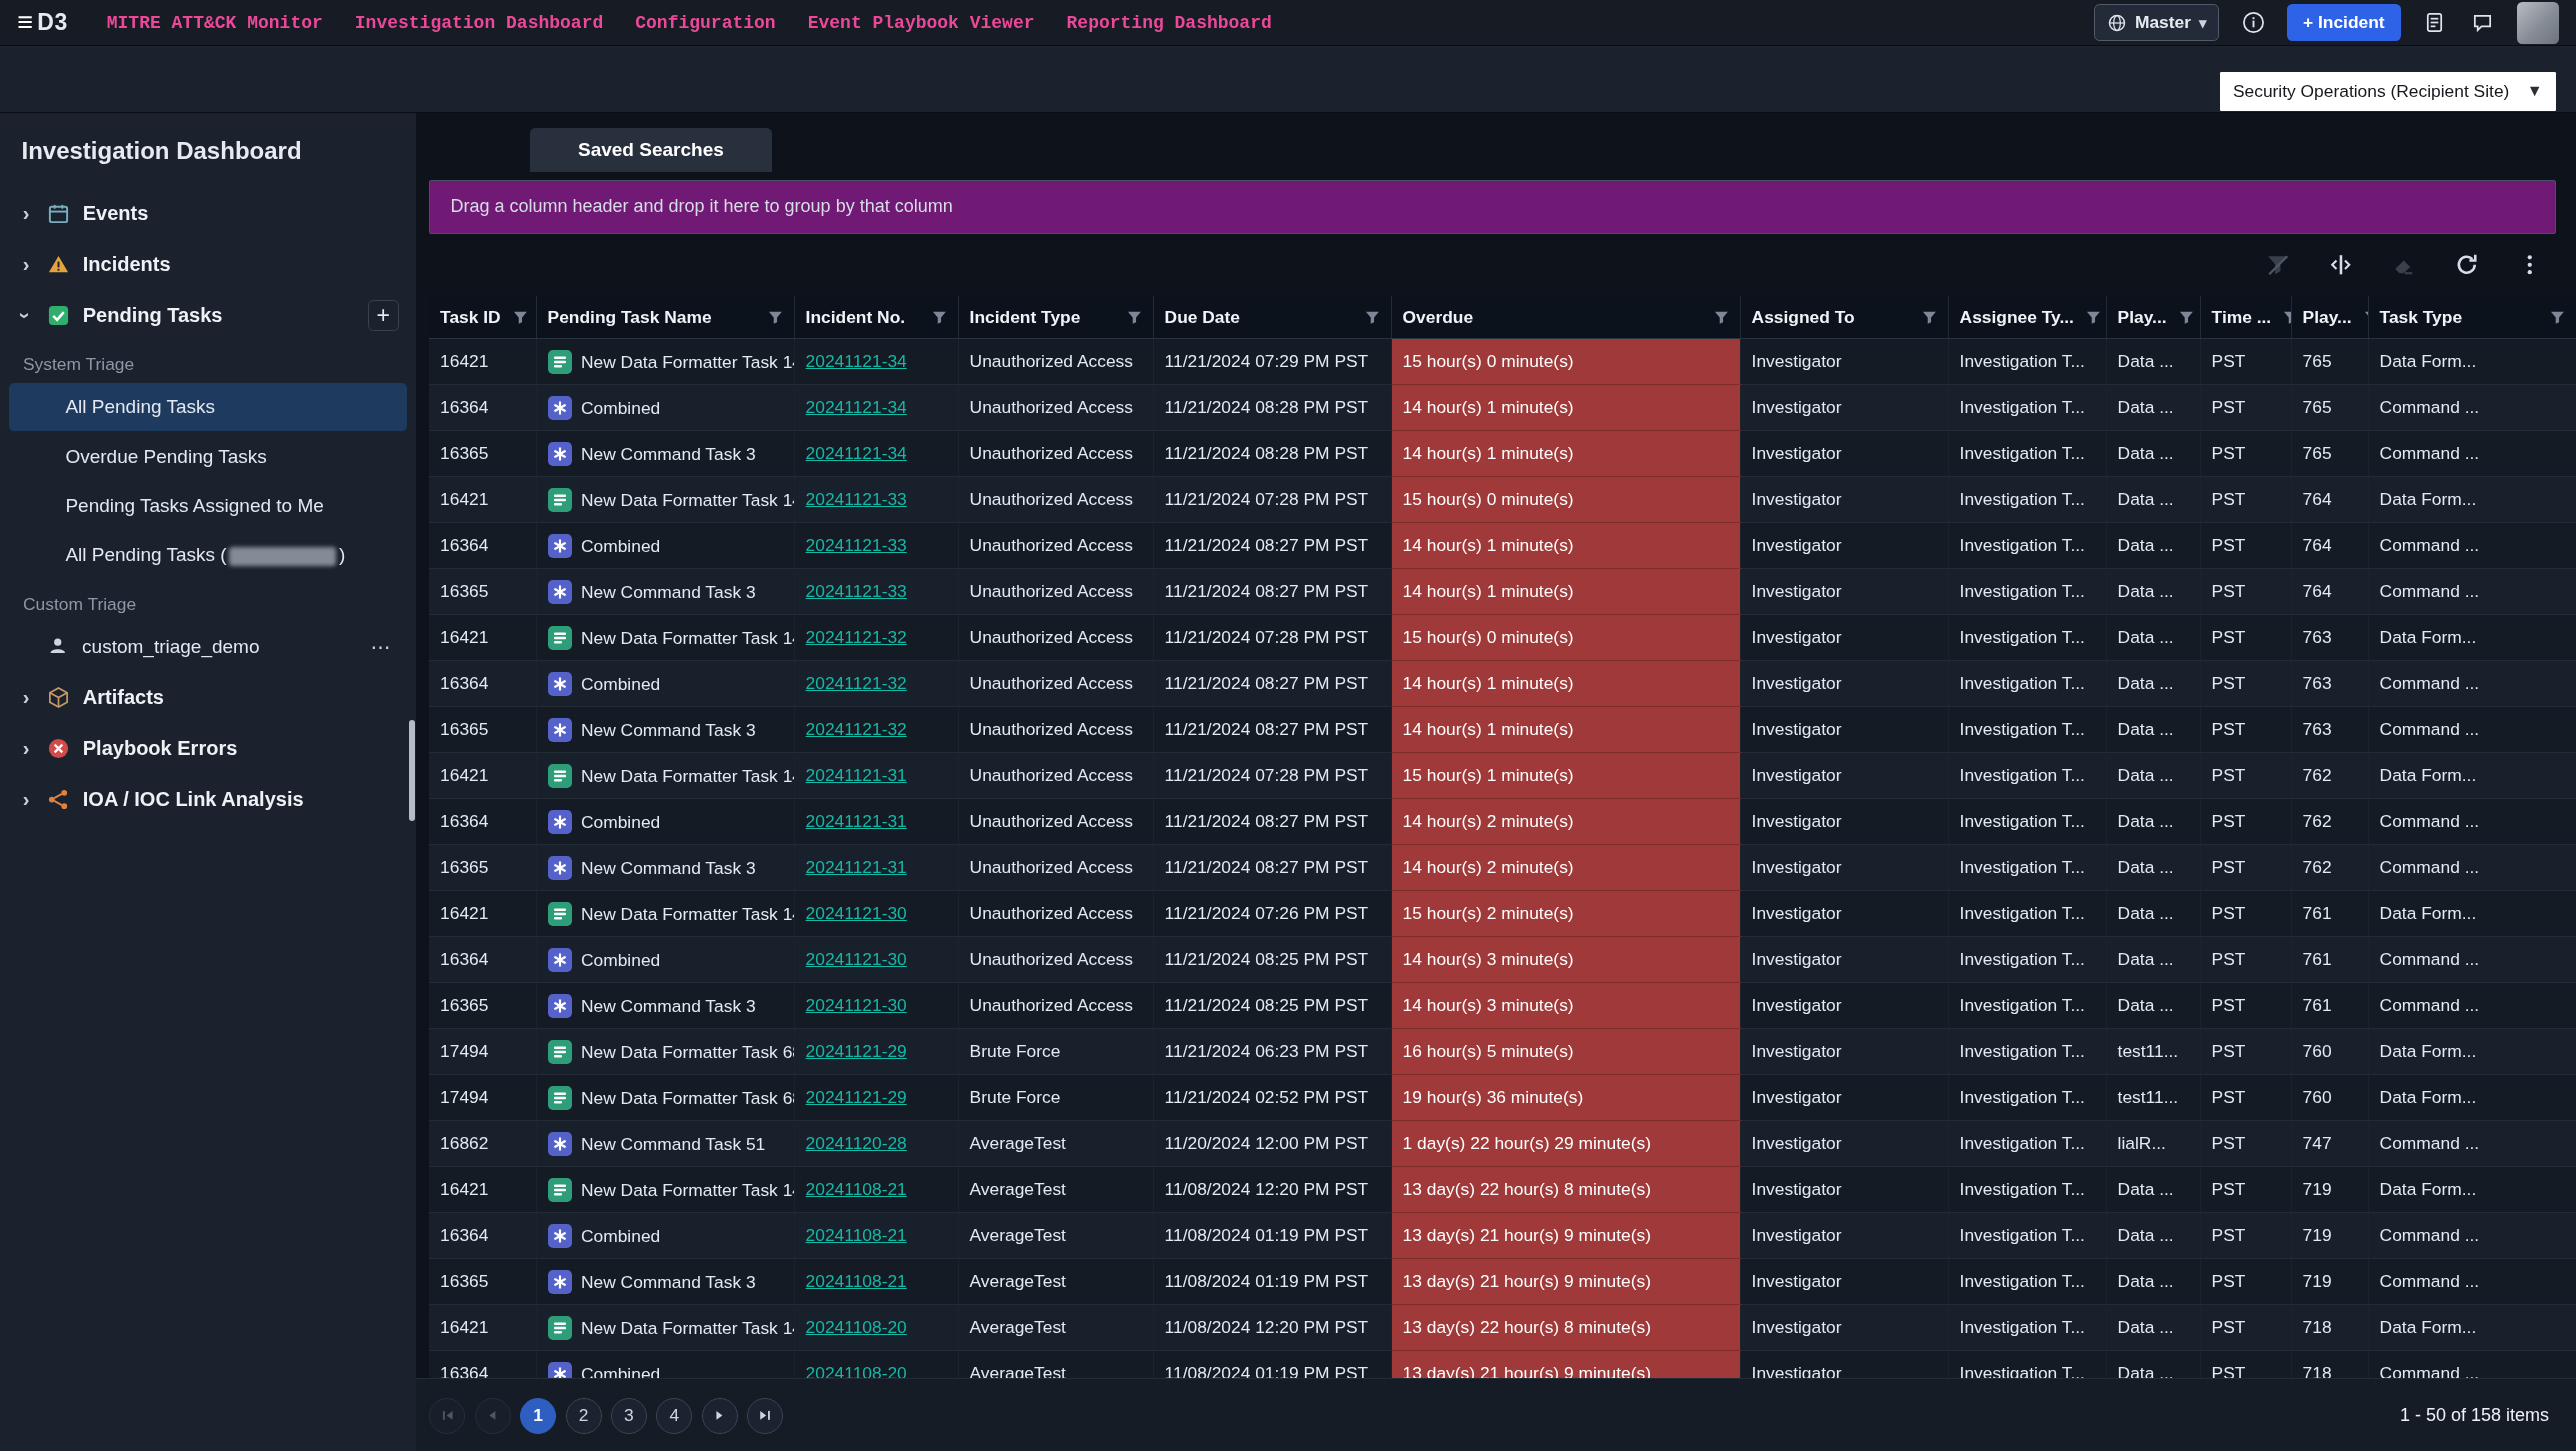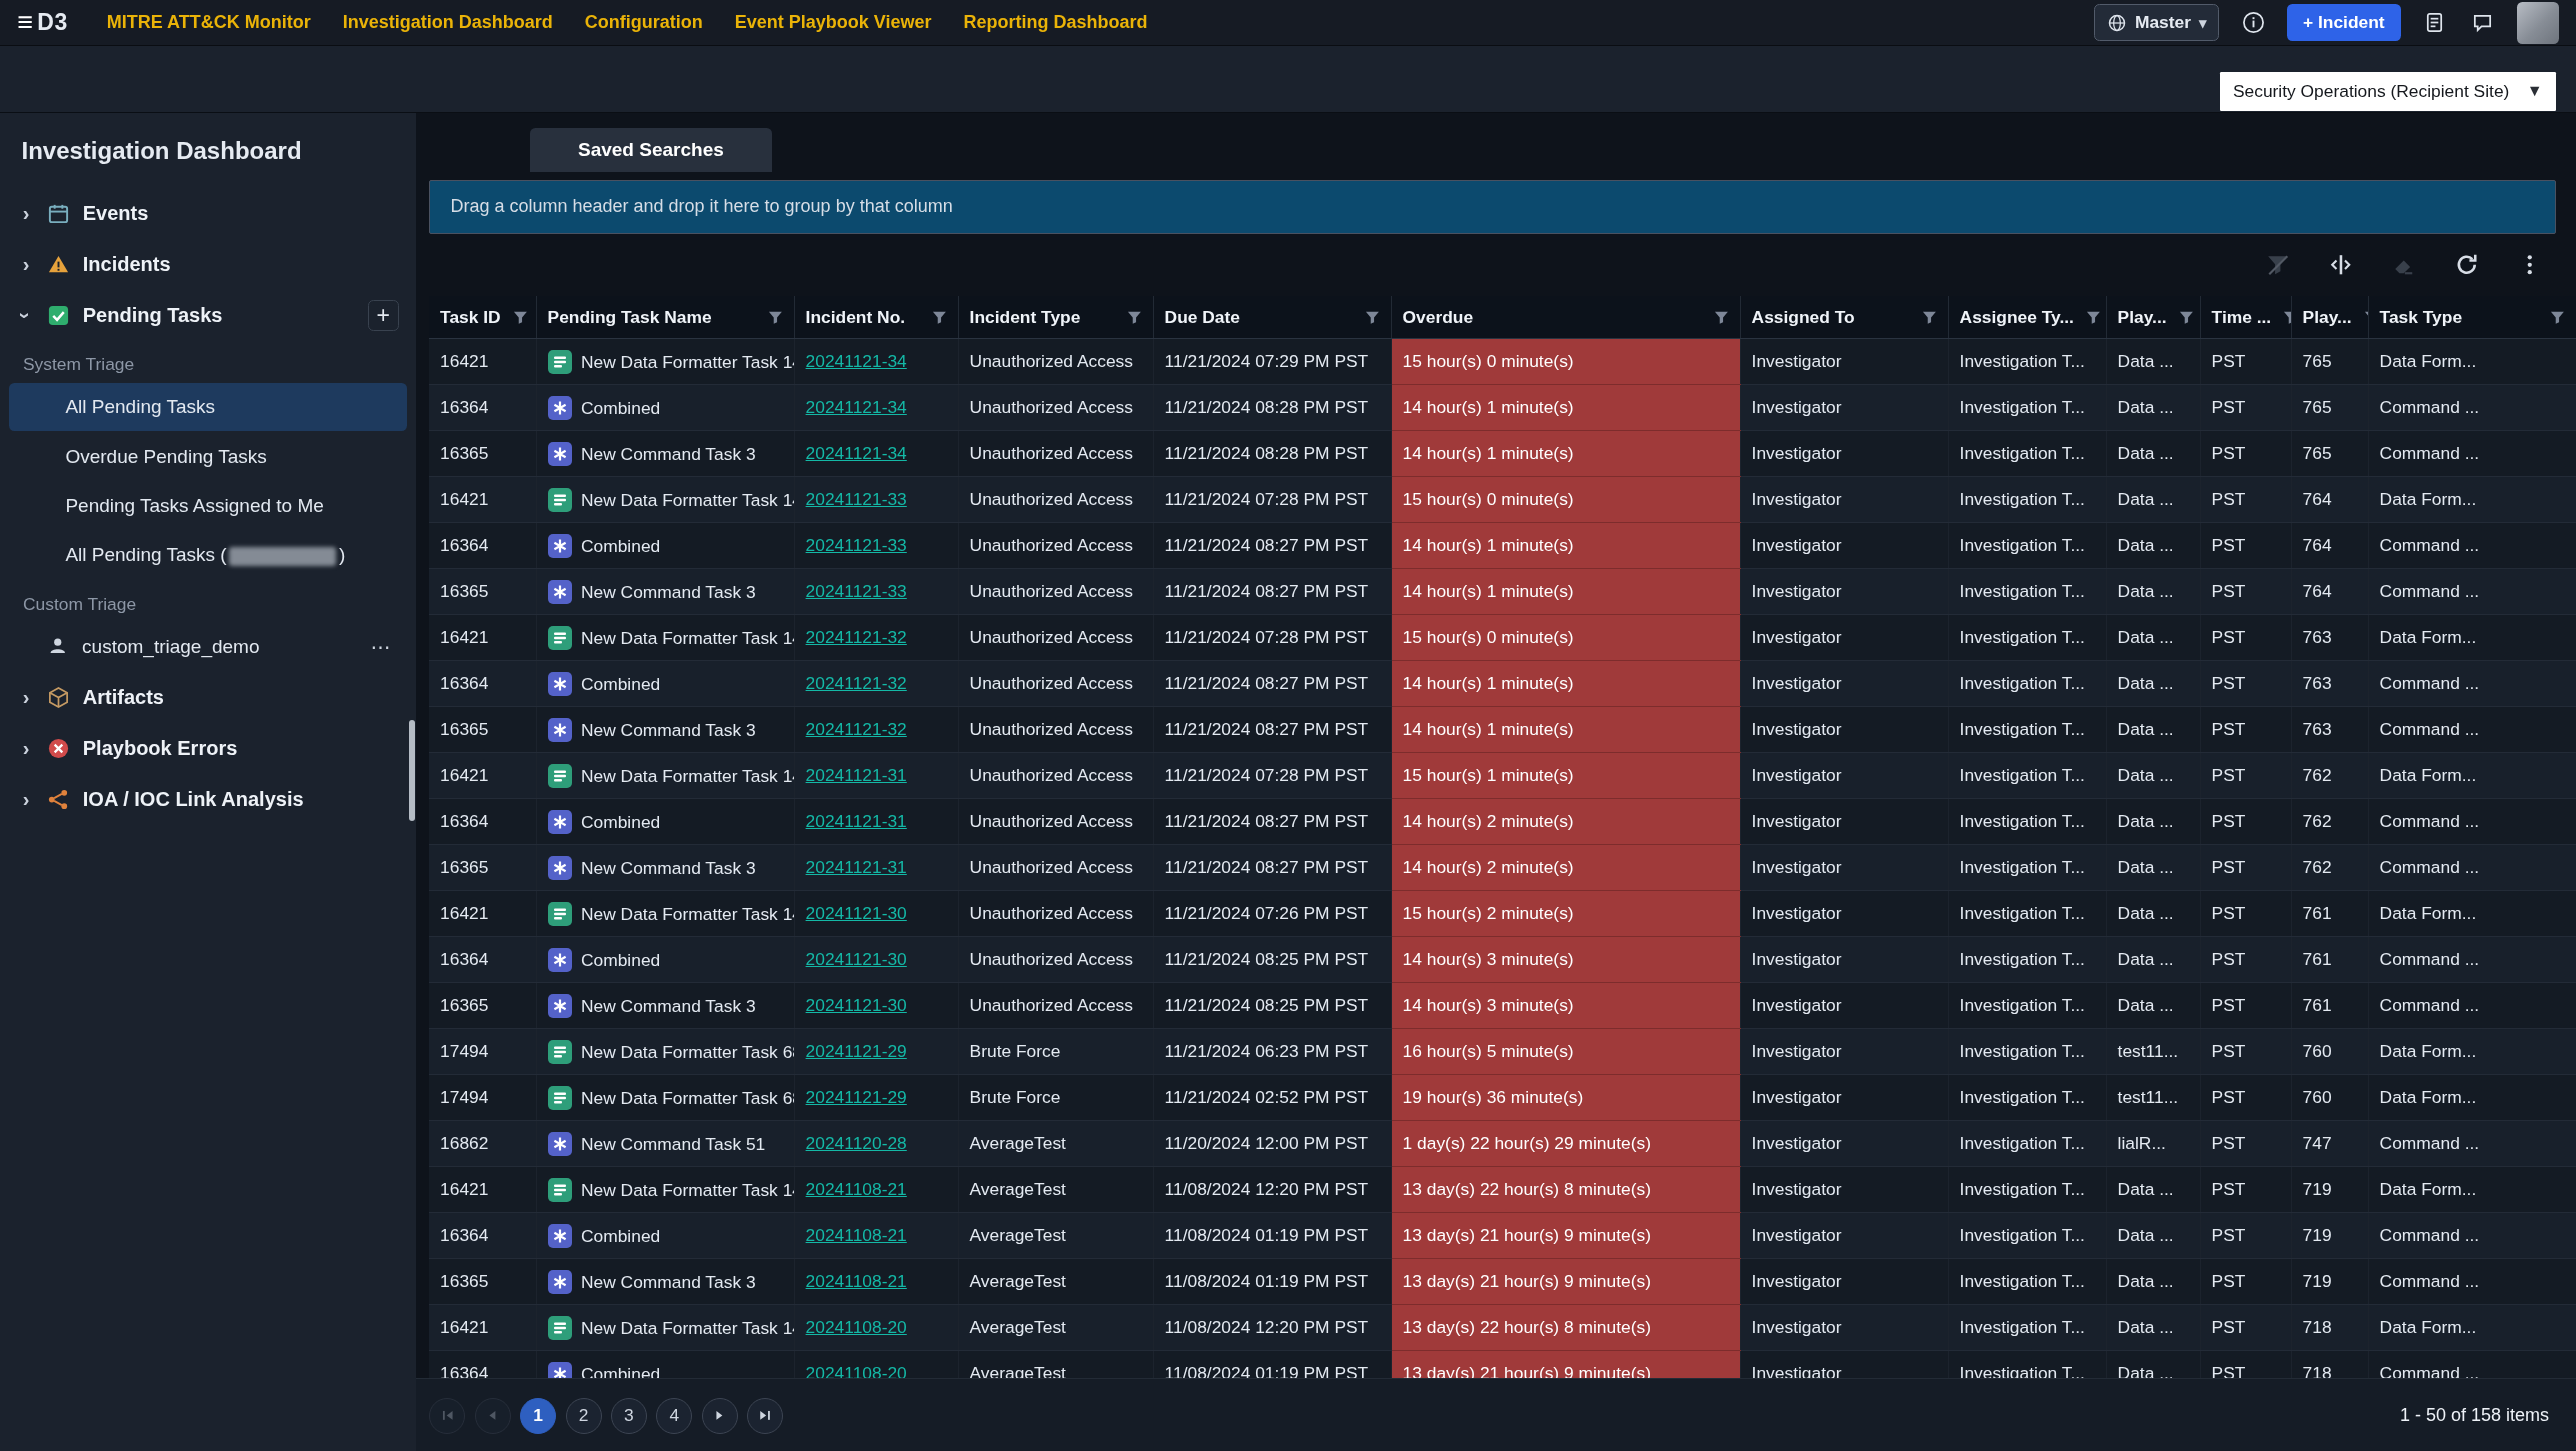--- a/index.html
+++ b/index.html
@@ -11,22 +11,22 @@
   }
   
   .topnav {
     height: 46px; background: #161b24; display: flex; align-items: center;
     padding: 0 17.4px; gap: 5.4px; border-bottom: 0.7px solid #0a0d12;
   }
   .logo { display: flex; align-items: center; gap: 4px; margin-right: 17.4px; cursor: pointer; }
   .logo .bars { font-size: 27px; color: #ffffff; font-weight: bold; line-height: 1; }
   .logo .word { font-size: 23px; font-weight: bold; letter-spacing: 0.7px; }
   .nav-item {
-    font-size: 18px; font-weight: bold; color: #eab308; padding: 0 16px;
-    height: 46px; display: flex; align-items: center; cursor: pointer; white-space: nowrap;
+    font-size: 18px; font-weight: bold; color: #ec4899; padding: 0 16px;
+    height: 46px; display: flex; align-items: center; cursor: pointer; white-space: nowrap; font-family: Liberation Mono, monospace;
   }
   .topnav-right { margin-left: auto; display: flex; align-items: center; gap: 19px; }
   .master-pill {
     display: flex; align-items: center; gap: 8px; background: #232b38;
     border: 0.7px solid #525b6a; border-radius: 5.4px; padding: 7px 12px;
     font-size: 17.4px; font-weight: bold; cursor: pointer;
   }
   .master-pill .caret { font-size: 14.8px; color: #cdd4de; }
   .icon-btn { width: 29.5px; height: 29.5px; display: flex; align-items: center; justify-content: center; cursor: pointer; }
   .incident-btn {
@@ -84,21 +84,21 @@
     background: #c7cdd6; border-radius: 3.4px; opacity: .9; cursor: grab;
   }
   
   .main { flex: 1; display: flex; flex-direction: column; background: #0e131b; min-width: 0; }
   .tabbar { margin-top: 14.8px; height: 44px; display: flex; }
   .tab {
     margin-left: 114px; background: #28303d; color: #ffffff; font-size: 19px; font-weight: bold;
     padding: 0 48px; display: flex; align-items: center; border-radius: 5.4px 5.4px 0 0; cursor: pointer;
   }
   .groupbar {
-    margin: 8px 20px 0 13.4px; height: 54px; background: #0c4a6e; border: 0.7px solid #4a5160;
+    margin: 8px 20px 0 13.4px; height: 54px; background: #701a75; border: 0.7px solid #4a5160;
     border-radius: 2px; display: flex; align-items: center; padding: 0 20px;
     font-size: 18px; color: #d6dde6;
   }
   .grid-toolbar {
     height: 62px; display: flex; align-items: center; justify-content: flex-end;
     gap: 35px; padding-right: 32px;
   }
   .tool { width: 28px; height: 28px; display: flex; align-items: center; justify-content: center; cursor: pointer; }
   .tool.disabled { opacity: .55; cursor: default; }
   

